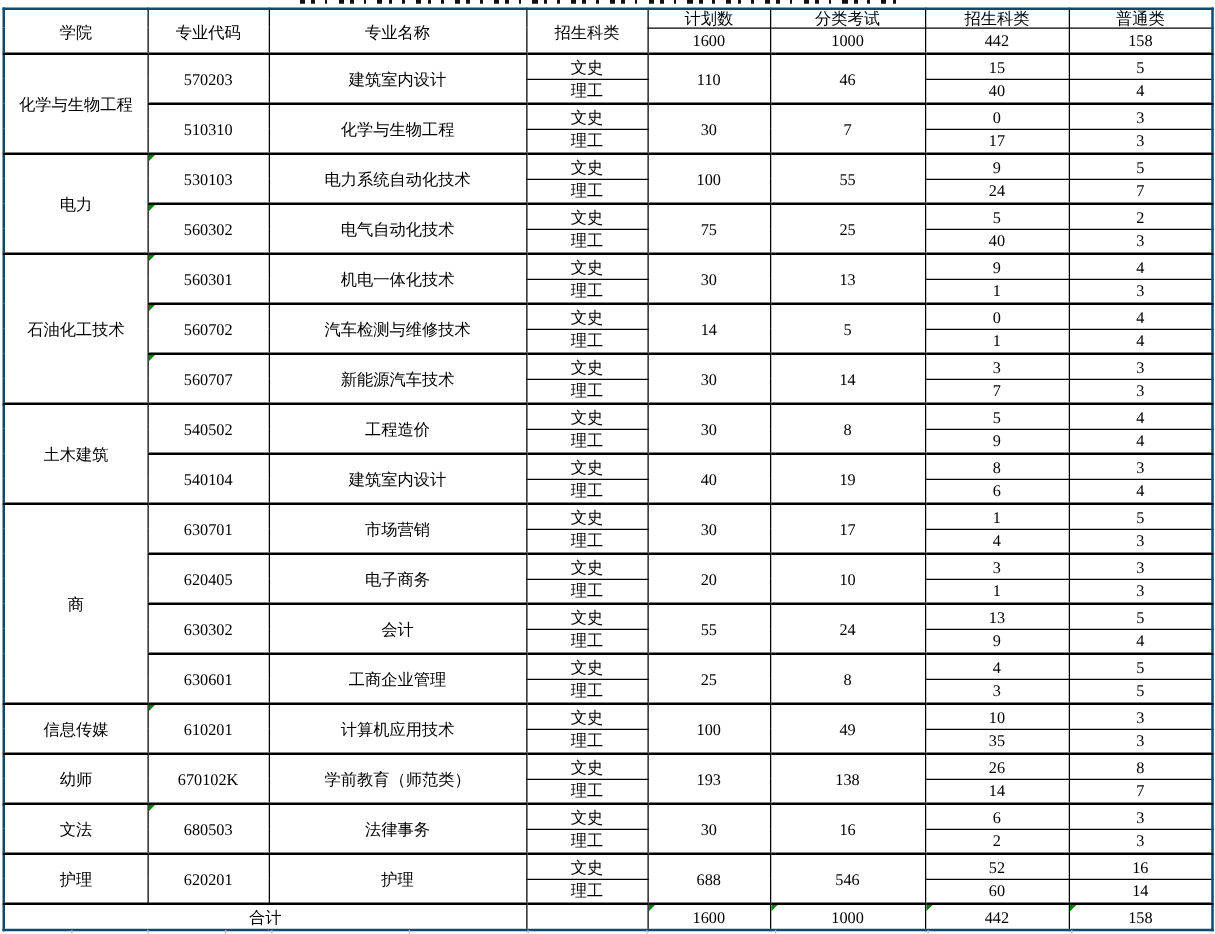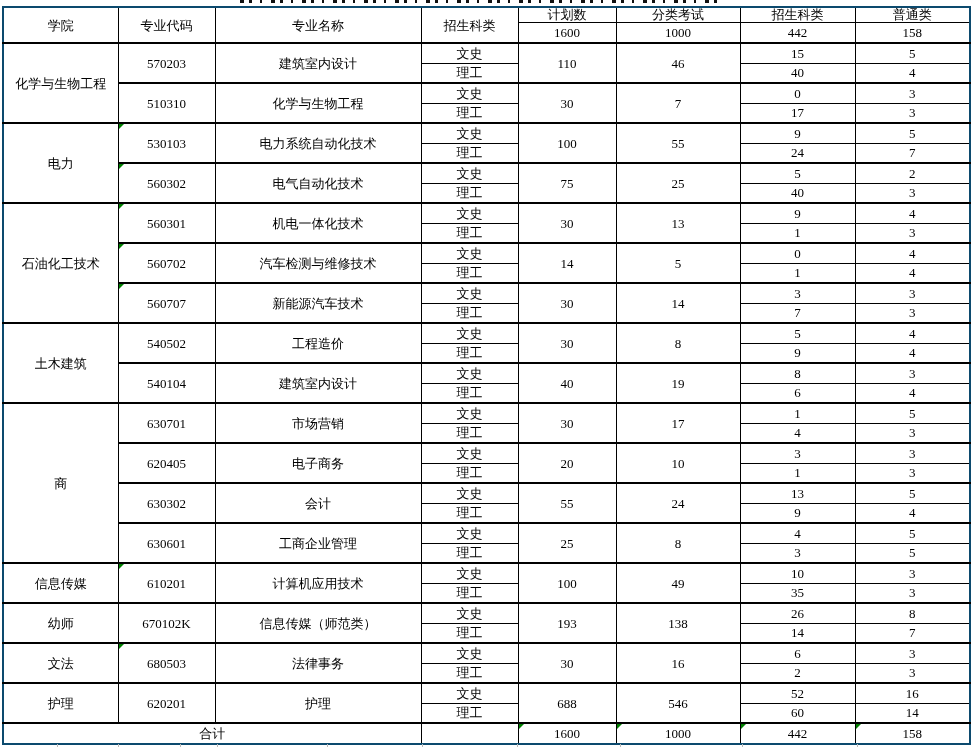--- a/index.html
+++ b/index.html
@@ -256,21 +256,21 @@
         <td><span>3</span></td>
       </tr>
       <tr class="sub">
         <td><span>理工</span></td>
         <td><span>35</span></td>
         <td><span>3</span></td>
       </tr>
       <tr class="sub maj-start">
         <td rowspan="2"><span>幼师</span></td>
         <td rowspan="2"><span>670102K</span></td>
-        <td rowspan="2"><span>信息传媒（师范类）</span></td>
+        <td rowspan="2"><span>学前教育（师范类）</span></td>
         <td><span>文史</span></td>
         <td rowspan="2"><span>193</span></td>
         <td rowspan="2"><span>138</span></td>
         <td><span>26</span></td>
         <td><span>8</span></td>
       </tr>
       <tr class="sub">
         <td><span>理工</span></td>
         <td><span>14</span></td>
         <td><span>7</span></td>

